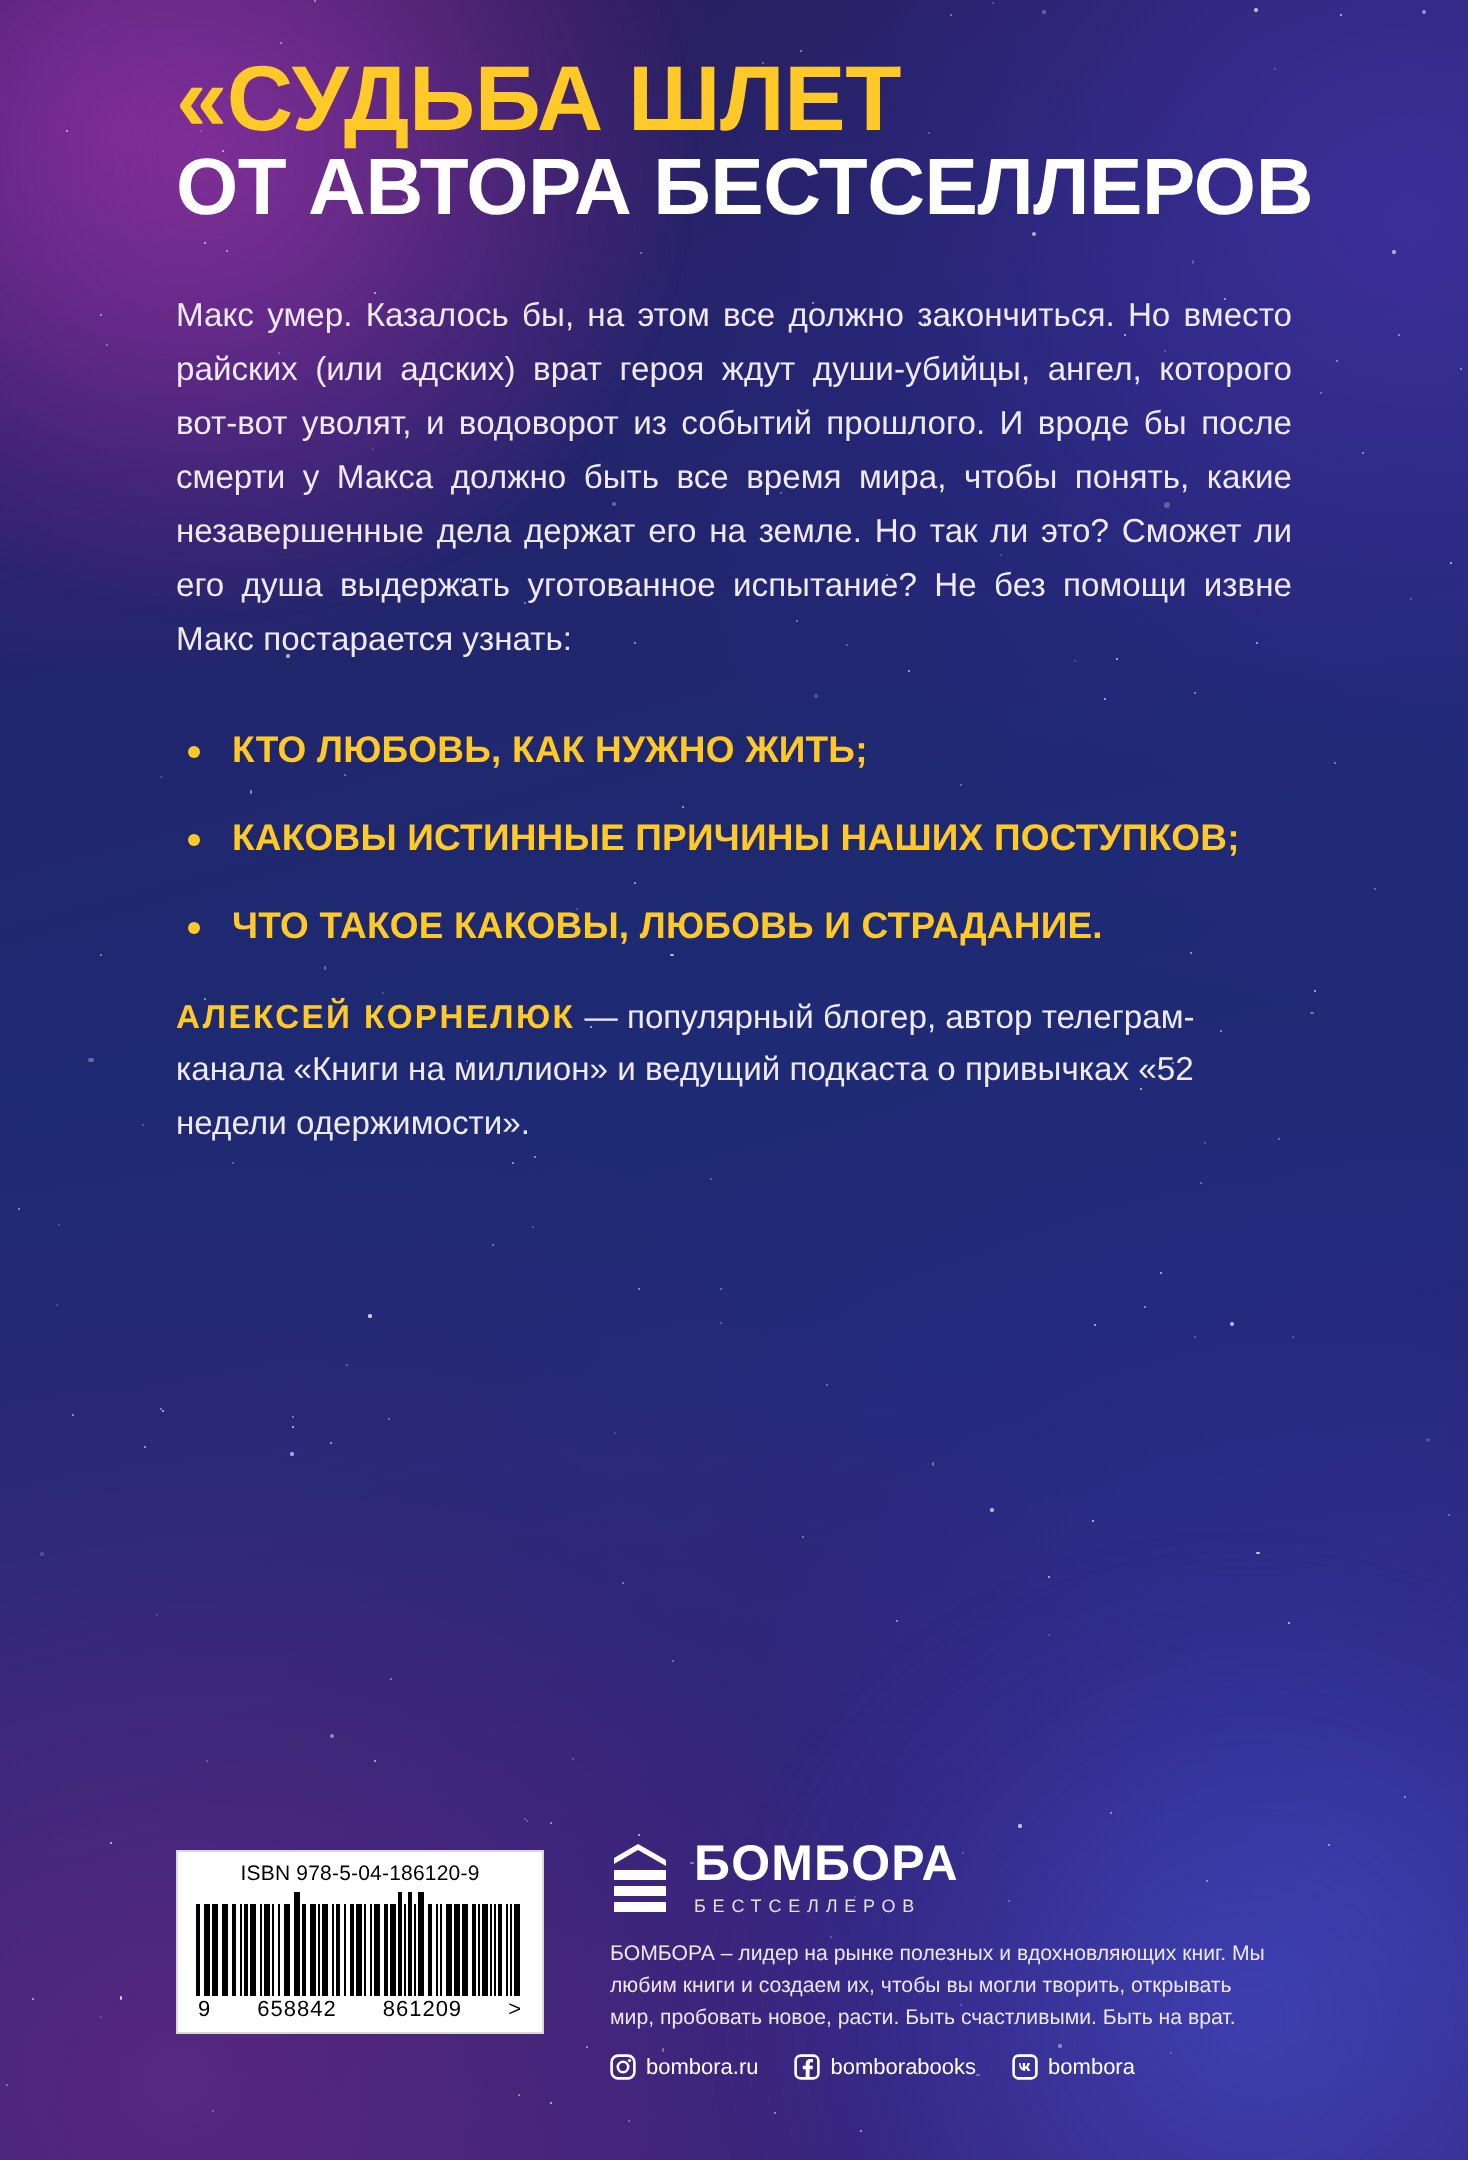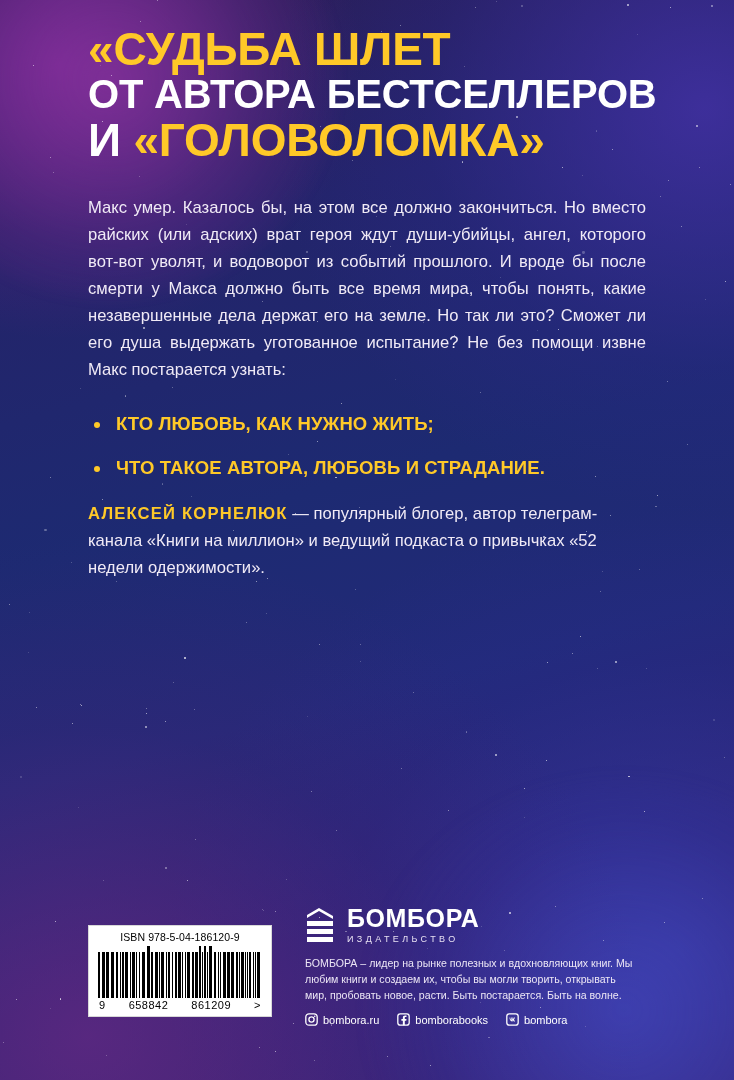--- a/index.html
+++ b/index.html
@@ -179,21 +179,21 @@
     font-size: 11px;
     font-family: "Liberation Sans", sans-serif;
     color: #000;
     padding: 1px 3px 0 3px;
     letter-spacing: 0.5px;
   }
 
   .publisher {
     position: absolute;
     left: 305px;
-    bottom: 54px;
+    bottom: 40px;
     right: 70px;
     color: #ffffff;
   }
   .pub-head {
     display: flex;
     align-items: center;
     gap: 12px;
   }
   .pub-logo {
     width: 30px;
@@ -439,30 +439,28 @@
     </div>
 
   <div class="content">
 
 
     <div class="headline">
       <span class="line line-2">
         <span class="yellow">«</span><span class="yellow">СУДЬБА ШЛЕТ</span>
       </span>
       <span class="line line-1">ОТ АВТОРА БЕСТСЕЛЛЕРОВ</span>
-      <span class="line line-4">
-        <span>И </span><span class="yellow">«</span><span class="yellow">ГОЛОВОЛОМКА</span><span class="yellow">»</span>
-      </span>
     </div>
 
     <div class="body-text">Макс умер. Казалось бы, на этом все должно закончиться. Но вместо райских (или адских) врат героя ждут души-убийцы, ангел, которого вот-вот уволят, и водоворот из событий прошлого. И вроде бы после смерти у Макса должно быть все время мира, чтобы понять, какие незавершенные дела держат его на земле. Но так ли это? Сможет ли его душа выдержать уготованное испытание? Не без помощи извне Макс постарается узнать:</div>
 
     <ul class="bullets">
       <li>КТО ЛЮБОВЬ, КАК НУЖНО ЖИТЬ;</li>
-      <li>ЧТО ТАКОЕ АВТОРА, ЛЮБОВЬ И СТРАДАНИЕ.</li>
+      <li>КАКОВЫ ИСТИННЫЕ ПРИЧИНЫ НАШИХ ПОСТУПКОВ;</li>
+      <li>ЧТО ТАКОЕ КАКОВЫ, ЛЮБОВЬ И СТРАДАНИЕ.</li>
     </ul>
 
     <div class="author-block">
       <span class="author-name">АЛЕКСЕЙ КОРНЕЛЮК</span><span> — популярный блогер, автор телеграм-канала «Книги на миллион» и ведущий подкаста о привычках «52 недели одержимости».</span>
     </div>
   </div>
 
   <div class="footer">
 
     <div class="isbn-box">
@@ -530,25 +528,25 @@
         <span class="pub-logo">
           <svg width="30" height="34" viewBox="0 0 30 34" xmlns="http://www.w3.org/2000/svg">
             <path d="M14 0 L28 8 L28 11 L14 3 L2 10 L2 7 Z" fill="#ffffff"></path>
             <rect x="2" y="13" width="26" height="5" fill="#ffffff"></rect>
             <rect x="2" y="21" width="26" height="5" fill="#ffffff"></rect>
             <rect x="2" y="29" width="26" height="5" fill="#ffffff"></rect>
           </svg>
         </span>
         <span>
           <div class="pub-name">БОМБОРА</div>
-          <div class="pub-sub">ИЗДАТЕЛЬСТВО</div>
+          <div class="pub-sub">БЕСТСЕЛЛЕРОВ</div>
         </span>
       </div>
 
-      <div class="pub-desc">БОМБОРА – лидер на рынке полезных и вдохновляющих книг. Мы любим книги и создаем их, чтобы вы могли творить, открывать мир, пробовать новое, расти. Быть постарается. Быть на волне.</div>
+      <div class="pub-desc">БОМБОРА – лидер на рынке полезных и вдохновляющих книг. Мы любим книги и создаем их, чтобы вы могли творить, открывать мир, пробовать новое, расти. Быть счастливыми. Быть на врат.</div>
 
       <div class="pub-links">
         <span class="lnk">
           <span class="ico">
             <svg width="13" height="13" viewBox="0 0 16 16" xmlns="http://www.w3.org/2000/svg">
               <rect x="1" y="1" width="14" height="14" rx="4" fill="none" stroke="#ffffff" stroke-width="1.6"></rect>
               <circle cx="8" cy="8" r="3.2" fill="none" stroke="#ffffff" stroke-width="1.6"></circle>
               <circle cx="12" cy="4" r="1" fill="#ffffff"></circle>
             </svg>
           </span>

